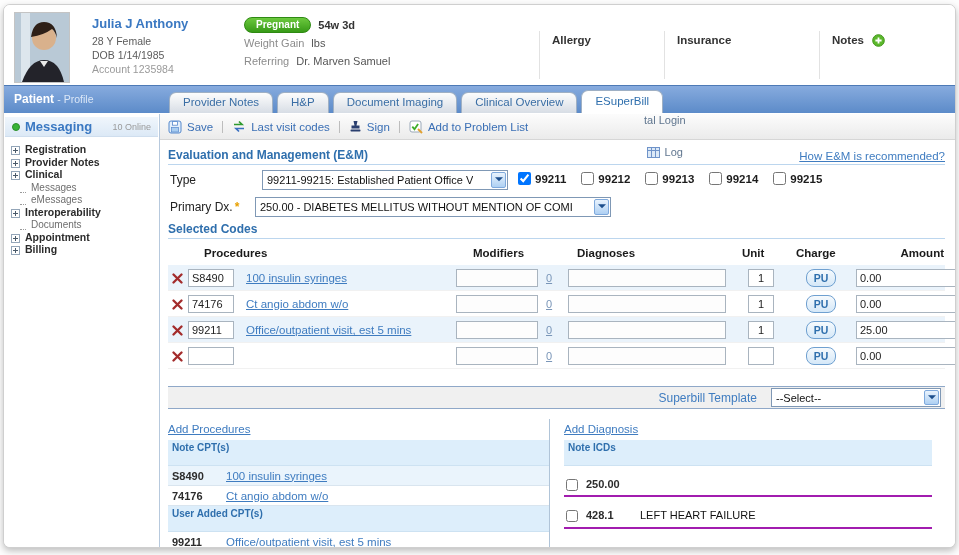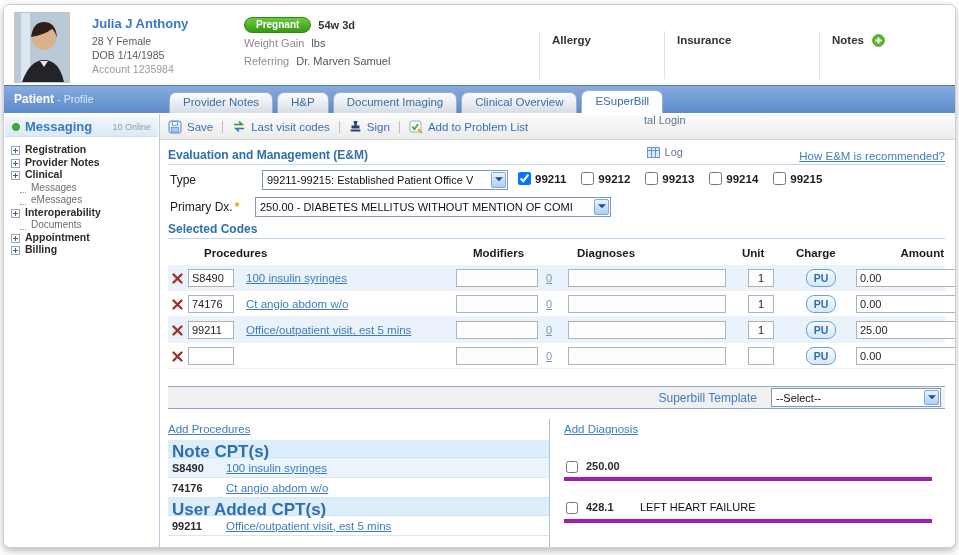--- a/index.html
+++ b/index.html
@@ -157,28 +157,28 @@
   .sb-label { color: #3f7cc0; font-size: 12px; }
   .sb-select { position: relative; width: 170px; height: 19px; border: 1px solid #7f98b5;
     background: #fff; display: flex; align-items: center; padding: 0 20px 0 4px; cursor: pointer; }
   .sb-select .txt { font-size: 11px; color: #111; }
   
   .bottom { display: flex; margin-top: 10px; align-items: flex-start; }
   .panel-l { width: 382px; border-right: 1px solid #b0c4d8; padding-right: 0; min-height: 130px; }
   .panel-r { width: 368px; margin-left: 14px; }
   .addlnk { display: inline-block; margin: 3px 0 5px 0; font-size: 11.5px; }
   .band {
-    height: 18px; background: #ddeefb; color: #2f6fad; font-size: 17px; font-weight: bold;
+    height: 26px; background: #ddeefb; color: #2f6fad; font-size: 10px; font-weight: bold;
     padding: 2px 4px 8px; border-bottom: 1px solid #cde2f2;
   }
   .cpt-row { height: 20px; display: flex; align-items: center; gap: 10px;
     border-bottom: 1px solid #d9e5ef; padding: 0 4px; font-size: 11px; }
   .cpt-row.alt { background: #eaf4fc; }
   .cpt-code { width: 44px; font-weight: bold; color: #2c2c2c; flex: none; }
-  .icd-row { display: flex; gap: 8px; padding: 20px 2px 4px; border-bottom: 4px solid #a21caf; }
+  .icd-row { display: flex; gap: 8px; padding: 12px 2px 4px; border-bottom: 2px solid #a21caf; }
   .icd-row input { width: 12px; height: 12px; margin-top: 1px; flex: none; }
   .icd-code { width: 46px; font-size: 11px; font-weight: bold; color: #2c2c2c; flex: none; }
   .icd-desc { width: 262px; font-size: 11px; color: #111; line-height: 13.5px; }
 </style>
 </head>
 <body>
 
 <div class="app">
 
   <div class="pt-header">
@@ -483,20 +483,21 @@
             </div>
             <div class="band">User Added CPT(s)</div>
             <div class="cpt-row">
               <span class="cpt-code">99211</span>
               <a class="lnk">Office/outpatient visit, est 5 mins</a>
             </div>
           </div>
 
           <div class="panel-r">
             <a class="lnk addlnk">Add Diagnosis</a>
+            <div class="band">Note ICDs</div>
             <div class="icd-row">
               <input type="checkbox" style="">
               <span class="icd-code">250.00</span>
             </div>
             <div class="icd-row">
               <input type="checkbox" style="">
               <span class="icd-code">428.1</span>
               <span class="icd-desc">LEFT HEART FAILURE</span>
             </div>
           </div>

